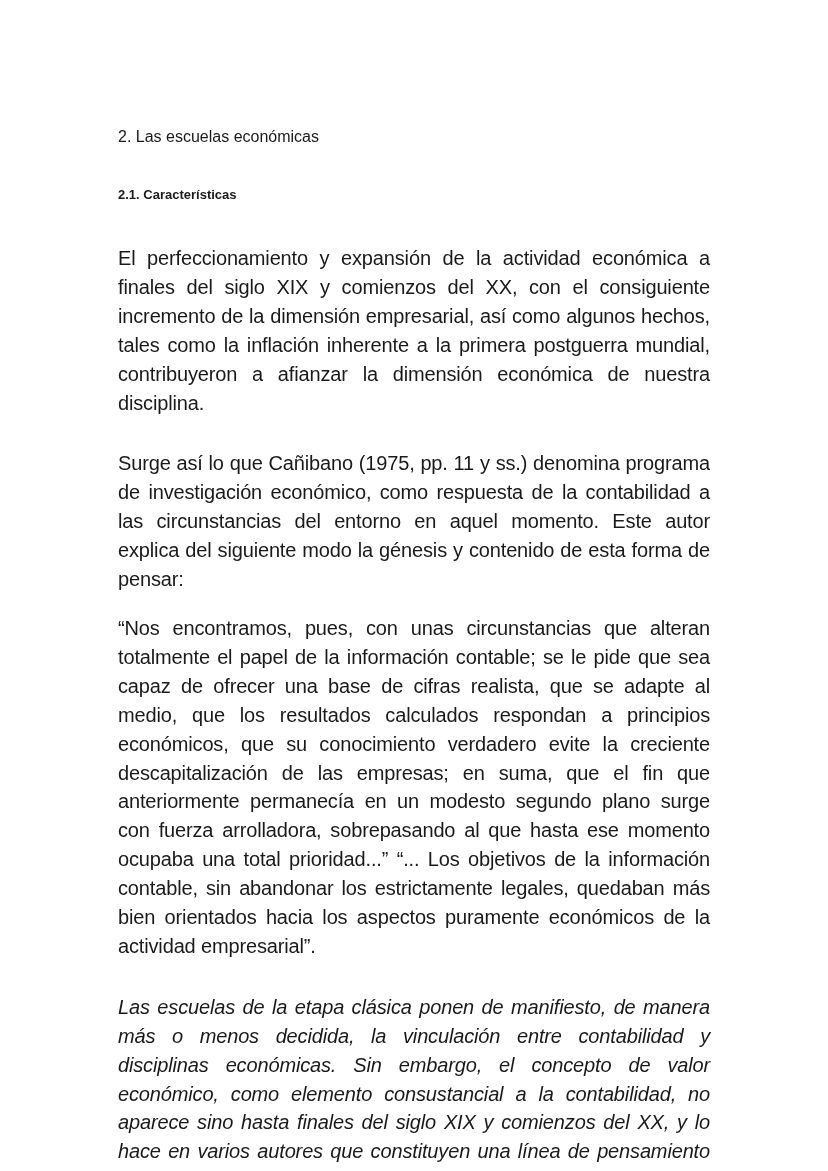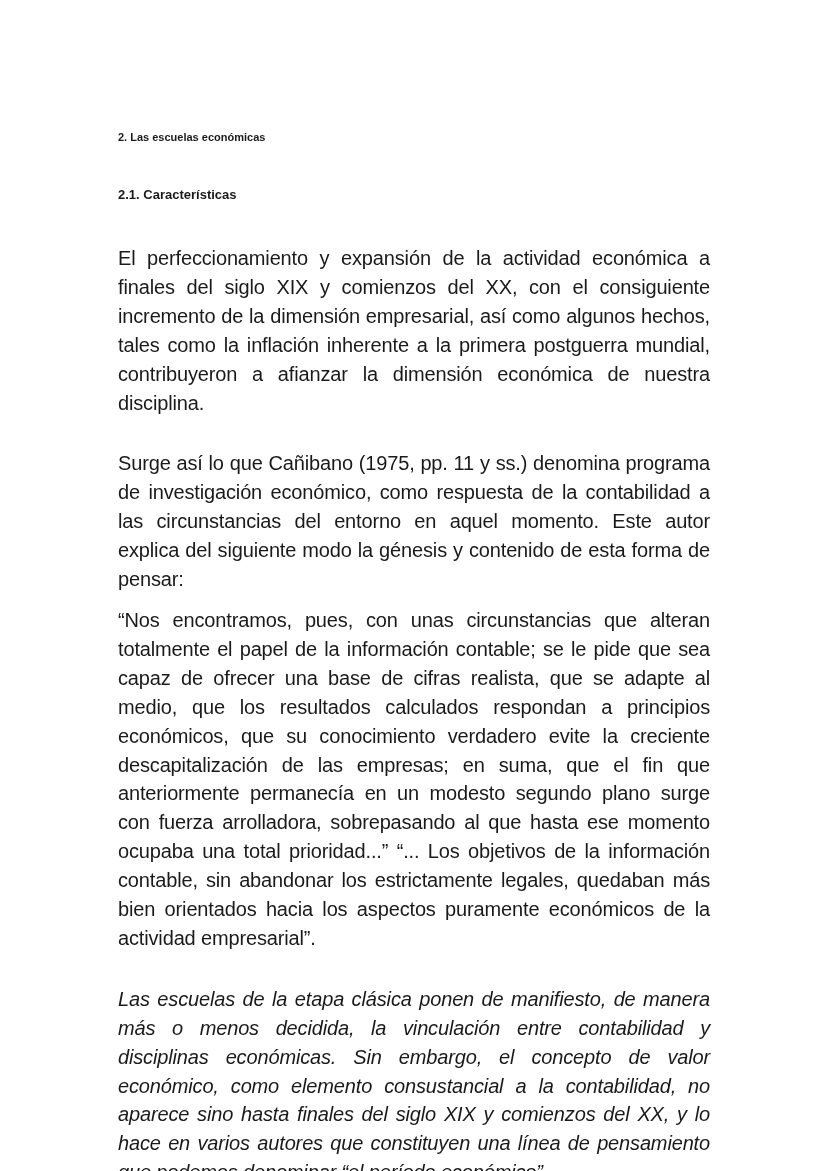--- a/index.html
+++ b/index.html
@@ -15,43 +15,43 @@
       font-family: "Liberation Sans", sans-serif;
       color: #1a1a1a;
     }
     .page {
       position: absolute;
       left: 118px;
       top: 125px;
       width: 592px;
     }
     .h1 {
-      font-weight: bold;
-      font-size: 11px;
+      font-weight: normal;
+      font-size: 16px;
       line-height: 24px;
       margin: 0;
       height: 24px;
     }
     .h2 {
       font-weight: bold;
       font-size: 13px;
       line-height: 24px;
       margin: 34px 0 0 0;
       height: 24px;
     }
     .para {
       font-size: 20px;
       line-height: 28.9px;
       text-align: justify;
       margin: 0;
       letter-spacing: -0.15px;
     }
     .p1 { margin-top: 37px; }
     .p2 { margin-top: 32px; }
-    .p3 { margin-top: 12px; }
+    .p3 { margin-top: 20px; }
     .p4 { margin-top: 32px; font-style: italic; }
   </style>
 </head>
 <body>
 
 <div class="page">
   <h1 class="h1">2. Las escuelas económicas</h1>
   <h2 class="h2">2.1. Características</h2>
   <p class="para p1">El perfeccionamiento y expansión de la actividad económica a finales del siglo XIX y comienzos del XX, con el consiguiente incremento de la dimensión empresarial, así como algunos hechos, tales como la inflación inherente a la primera postguerra mundial, contribuyeron a afianzar la dimensión económica de nuestra disciplina.</p>
   <p class="para p2">Surge así lo que Cañibano (1975, pp. 11 y ss.) denomina programa de investigación económico, como respuesta de la contabilidad a las circunstancias del entorno en aquel momento. Este autor explica del siguiente modo la génesis y contenido de esta forma de pensar:</p>

